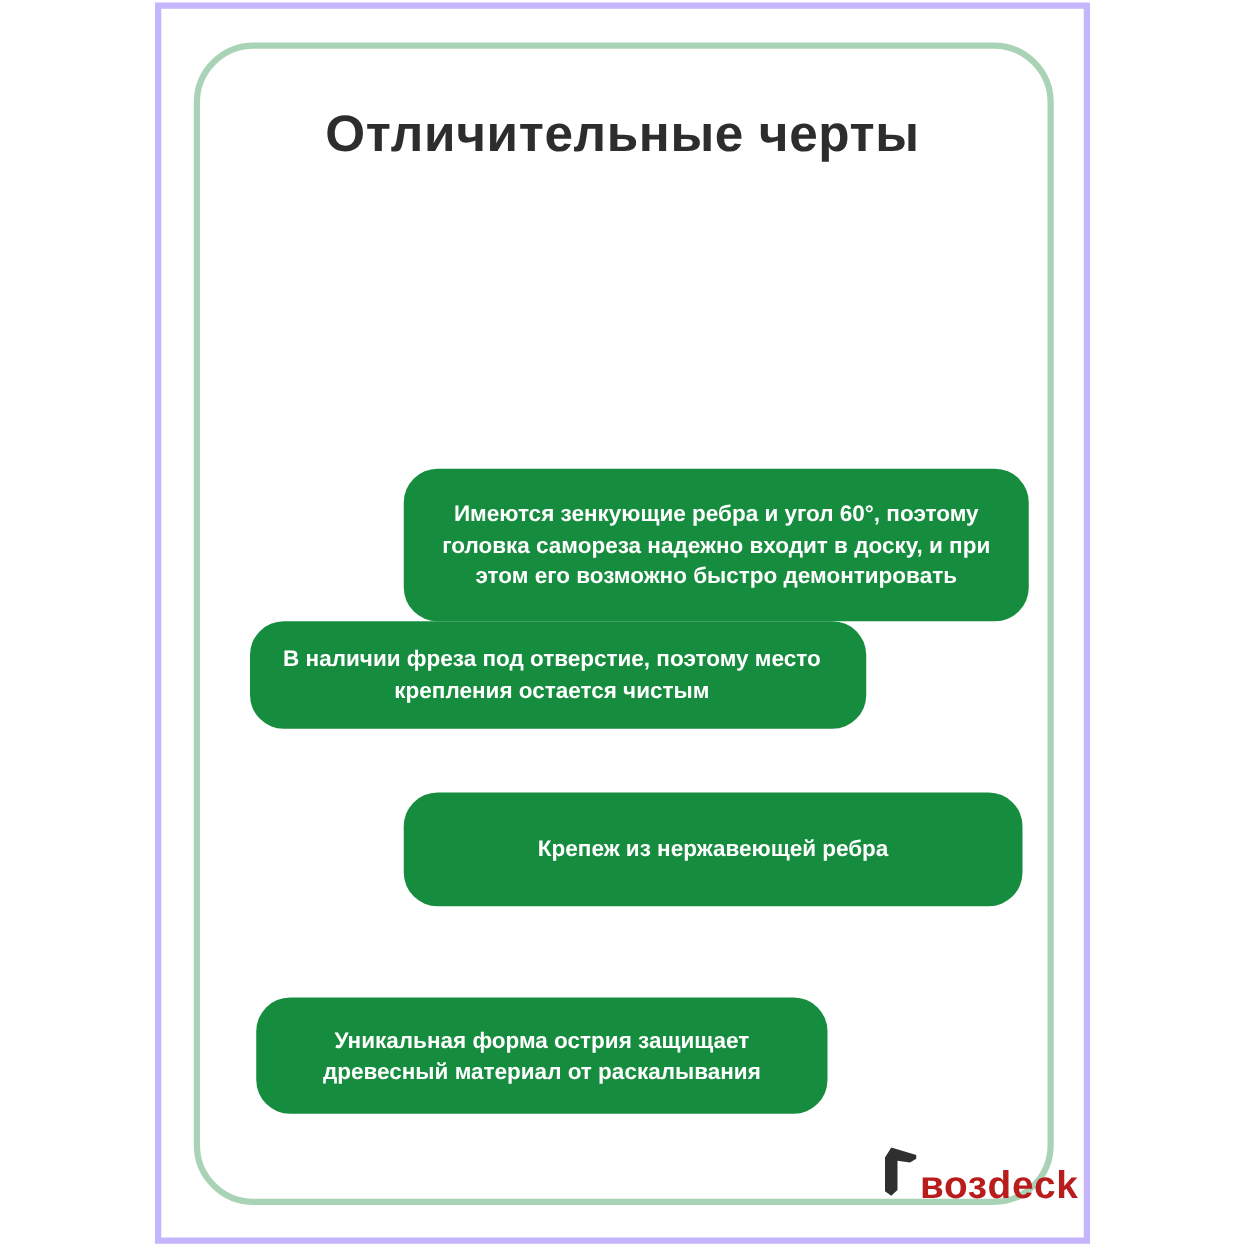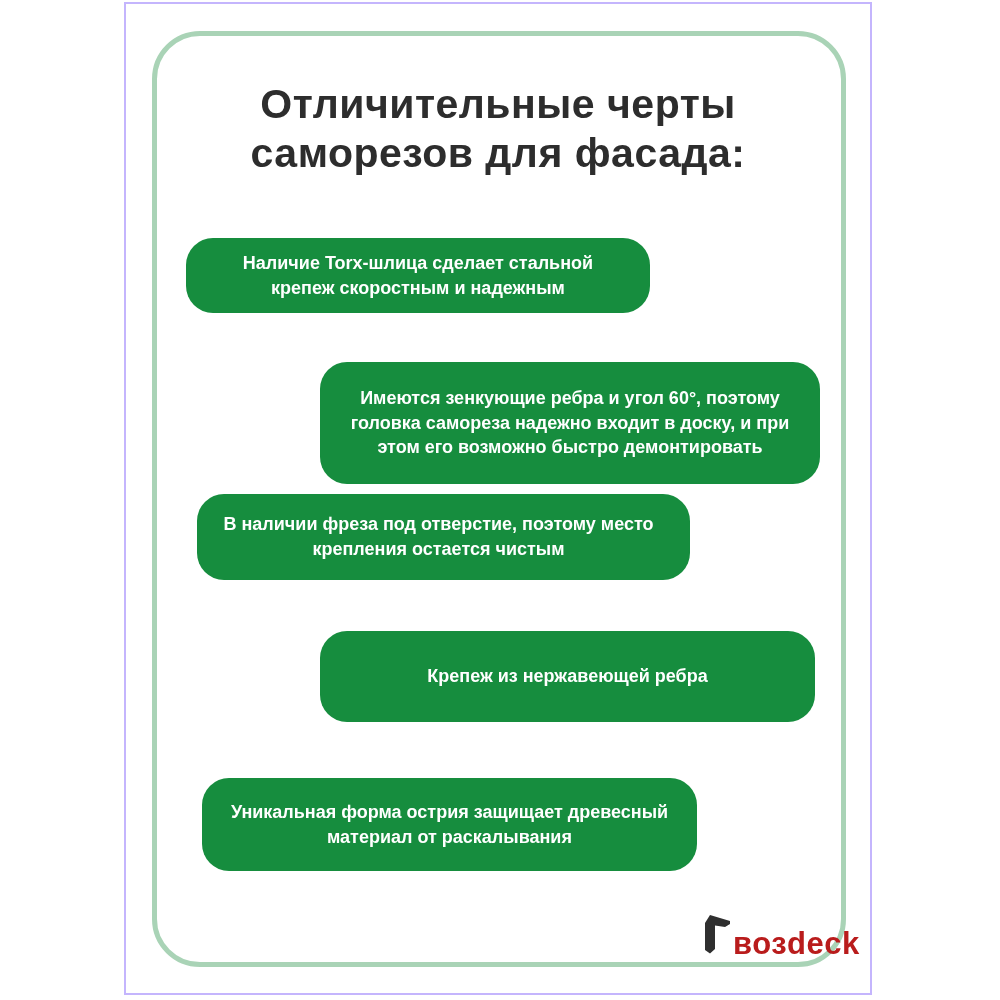--- a/index.html
+++ b/index.html
@@ -17,21 +17,21 @@
     height: 1000px;
     background: #ffffff;
   }
   .poster {
     position: absolute;
     left: 124px;
     top: 2px;
     width: 748px;
     height: 993px;
     background: #ffffff;
-    border: 2px solid #c4b5fd;
+    border: 5px solid #c4b5fd;
     box-sizing: border-box;
   }
   .frame {
     position: absolute;
     left: 26px;
     top: 27px;
     right: 24px;
     bottom: 26px;
     border: 5px solid #a9d3b6;
     border-radius: 48px;
@@ -58,24 +58,24 @@
     font-size: 18px;
     font-weight: bold;
     line-height: 1.38;
     text-align: center;
     display: flex;
     align-items: center;
     justify-content: center;
     padding: 10px 26px;
   }
   .box-0 { left: 60px;  top: 234px; width: 464px; height: 75px; }
-  .box-1 { left: 194px; top: 358px; width: 500px; height: 122px; }
+  .box-1 { left: 194px; top: 368px; width: 500px; height: 122px; }
   .box-2 { left: 71px;  top: 490px; width: 493px; height: 86px; padding-left: 16px; }
   .box-3 { left: 194px; top: 627px; width: 495px; height: 91px; }
-  .box-4 { left: 76px;  top: 774px; width: 495px; height: 93px; }
+  .box-4 { left: 76px;  top: 791px; width: 457px; height: 93px; }
   .logo {
     position: absolute;
     left: 578px;
     top: 910px;
     display: flex;
     align-items: flex-end;
     gap: 2px;
   }
   .logo-mark {
     display: block;
@@ -91,26 +91,22 @@
 </style>
 </head>
 <body>
 
 <div class="canvas">
   <div class="poster">
     <div class="frame"></div>
 
     <h1 class="title">
       <span>Отличительные черты</span><br>
-      <span>саморезов для фасада:</span>
     </h1>
 
-    <div class="feature-box box-0">
-      <span>Наличие Torx-шлица сделает стальной крепеж скоростным и надежным</span>
-    </div>
 
     <div class="feature-box box-1">
       <span>Имеются зенкующие ребра и угол 60°, поэтому головка самореза надежно входит в доску, и при этом его возможно быстро демонтировать</span>
     </div>
 
     <div class="feature-box box-2">
       <span>В наличии фреза под отверстие, поэтому место крепления остается чистым</span>
     </div>
 
     <div class="feature-box box-3">

